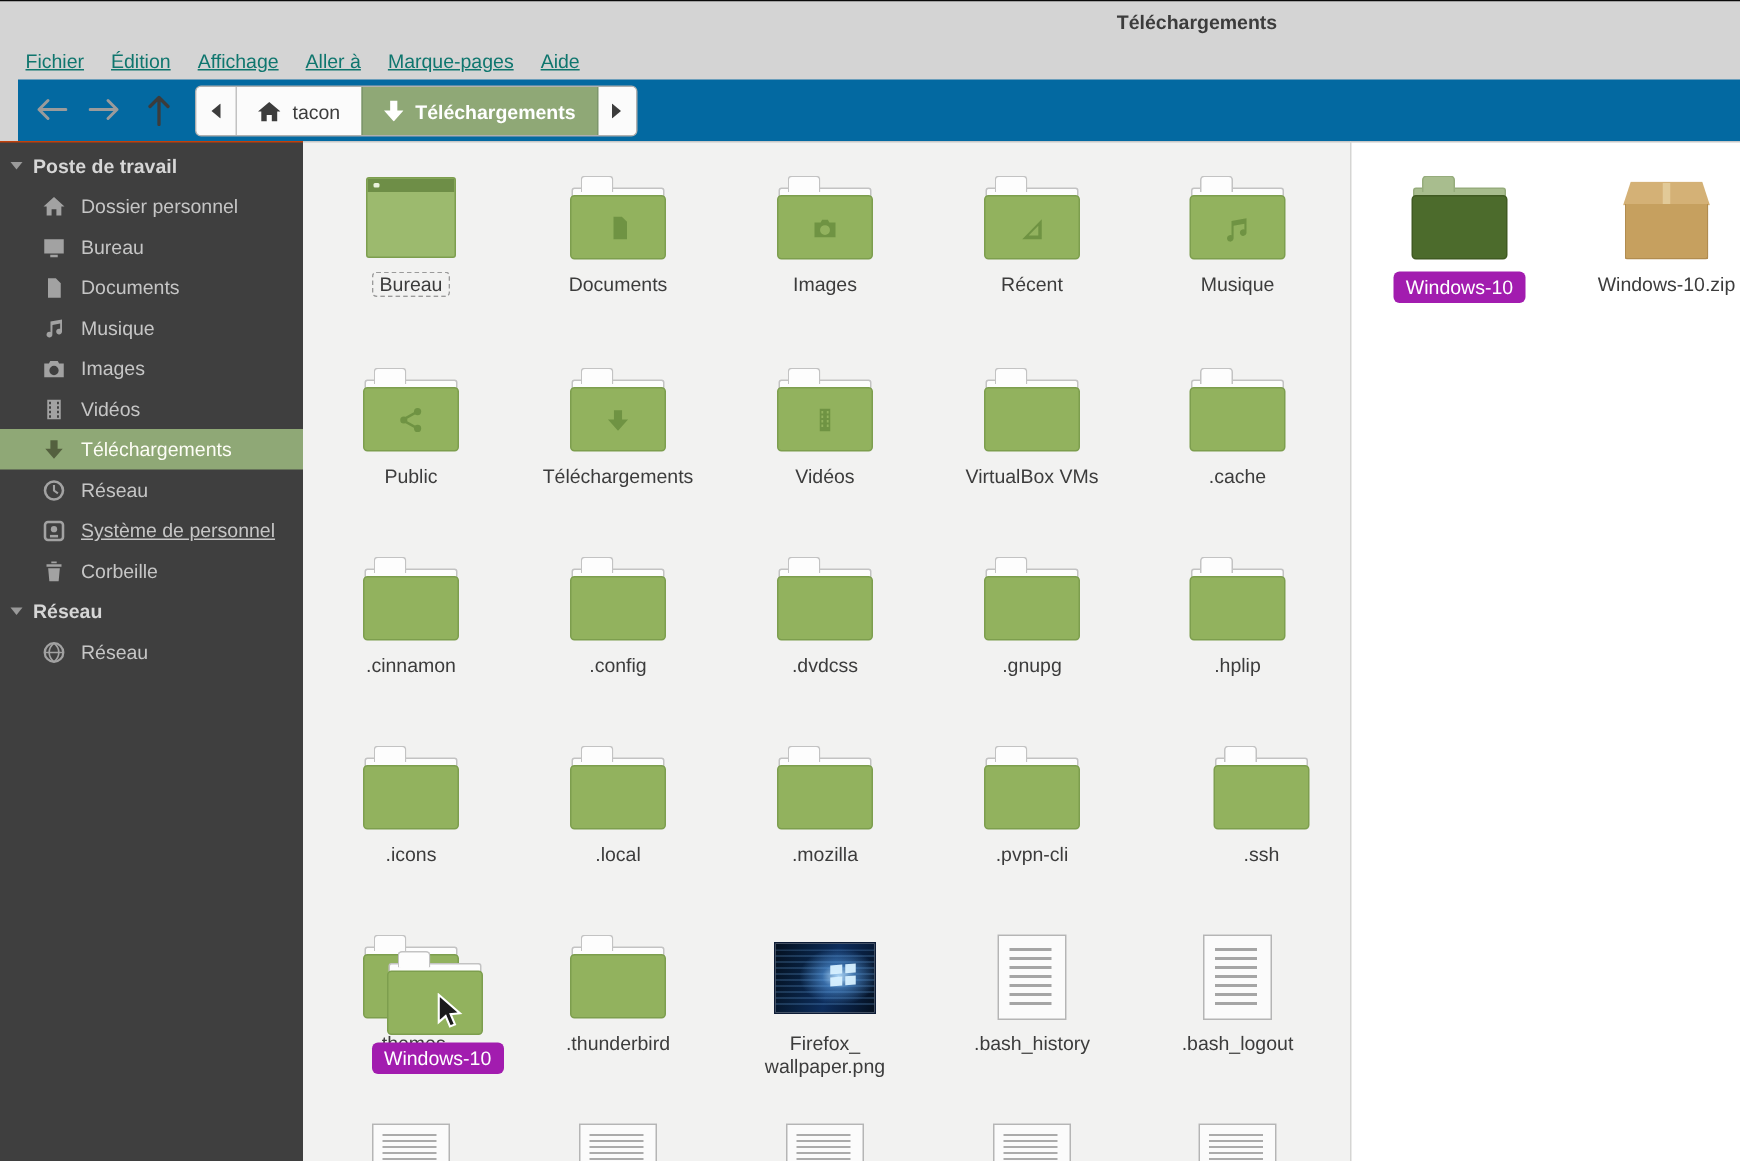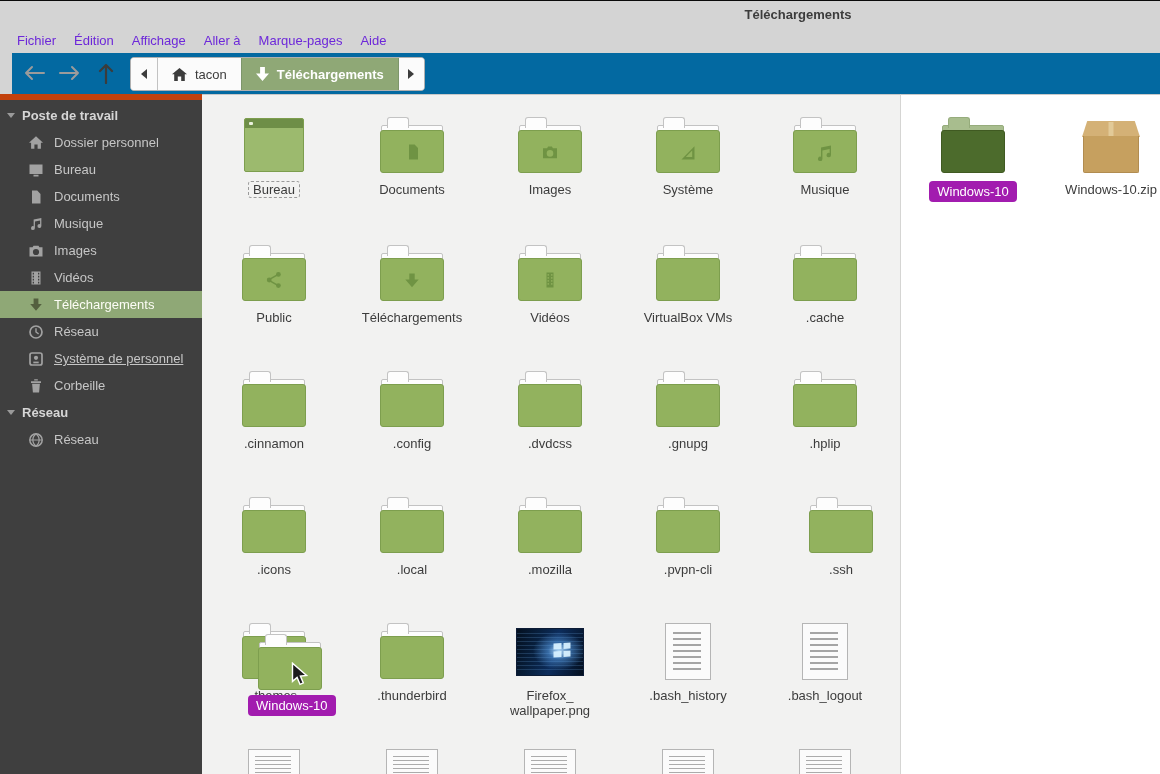--- a/index.html
+++ b/index.html
@@ -6,37 +6,37 @@
   html,body { width:1160px; height:774px; overflow:hidden;
     font-family:"Liberation Sans", sans-serif; background:#d4d4d4; }
   .window { position:relative; width:1160px; height:774px; border-top:1px solid #0a0a0a; }
 
   
   .titlebar { position:absolute; left:0; top:0; width:1160px; height:26px; background:#d4d4d4; }
   .titlebar .title { position:absolute; left:798px; top:6px; transform:translateX(-50%);
     font-size:13px; font-weight:bold; color:#3c3c3c; white-space:nowrap; }
   .menubar { position:absolute; left:0; top:26px; width:1160px; height:26px; background:#d4d4d4;
     display:flex; align-items:center; padding-left:8px; }
-  .menu-item { font-size:13px; color:#6d28d9; padding:3px 9px; cursor:default; }
+  .menu-item { font-size:13px; color:#0f766e; padding:3px 9px; cursor:default;text-decoration:underline; }
   .toolbar { position:absolute; left:12px; top:52px; width:1160px; height:41px; background:#0369a1; }
   .nav-btn { position:absolute; top:55px; width:32px; height:30px; top:5px;
     display:flex; align-items:center; justify-content:center; background:none; border:none; }
   .crumbs { position:absolute; left:118px; top:4px; height:34px; display:inline-flex;
     border:1px solid #b0b0b0; border-radius:4px; overflow:hidden; background:#fbfbfb; }
   .crumb-btn { display:flex; align-items:center; justify-content:center; height:100%;
     background:#fbfbfb; border:none; border-left:1px solid #c2c2c2; font-size:13px; color:#3c3c3c; }
   .crumb-btn:first-child { border-left:none; }
   .crumb-chev { width:26px; }
   .crumb-seg { padding:0 14px; gap:8px; }
   .crumb-seg.active { background:#8fa876; color:#fff; font-weight:bold; border-left-color:#7d966b; }
   .crumb-seg.active + .crumb-chev { border-left-color:#7d966b; }
 
   
   .sidebar { position:absolute; left:0; top:93px; width:202px; height:681px; background:#3f3f3f;
-    border-top:6px solid #c2410c; padding-top:2px; overflow:hidden; }
+    border-top:1px solid #c2410c; padding-top:2px; overflow:hidden; }
   .sb-header { position:relative; height:27px; display:flex; align-items:center; padding-left:22px;
     font-size:13px; font-weight:bold; color:#d6d6d6; }
   .sb-header .exp { position:absolute; left:7px; top:11px; width:0; height:0;
     border-left:4px solid transparent; border-right:4px solid transparent; border-top:5px solid #9a9a9a; }
   .sb-item { height:27px; display:flex; align-items:center; padding-left:28px; gap:10px;
     font-size:13px; color:#c6c6c6; }
   .sb-item .s-icon { width:16px; height:16px; color:#a2a2a2; flex:none; display:flex; }
   .sb-item.selected { background:#8fa876; color:#fdfdf6; }
   .sb-item.selected .s-icon { color:#54603f; }
   .sb-item.underlined .sb-text { text-decoration:underline; }
@@ -312,21 +312,21 @@
           <div class="folder">
     <div class="f-back"></div>
             <div class="f-tab"></div>
             <div class="f-body">
               <svg width="26" height="24" viewBox="0 0 24 24">
                 <path fill-rule="evenodd" d="M5.5 19.5h13V6.2z M9.8 17l6.4 0v-6.5z" fill="#6f9343"></path>
               </svg>
             </div>
           </div>
         </div>
-        <div class="flabel"><span class="lbl">Système</span></div>
+        <div class="flabel"><span class="lbl">Récent</span></div>
        </div>
       <div class="fitem" style="left:554px; top:22px">
          <div class="icmount">
           <div class="folder">
     <div class="f-back"></div>
             <div class="f-tab"></div>
             <div class="f-body">
               <svg width="26" height="24" viewBox="0 0 24 24">
                 <path d="M9.4 18.9a2.2 2.2 0 1 1-1.4-2.05V7.4l10-1.9v9.6a2.2 2.2 0 1 1-1.4-2.05V9.1l-7.2 1.4z" fill="#6f9343"></path>
               </svg>

